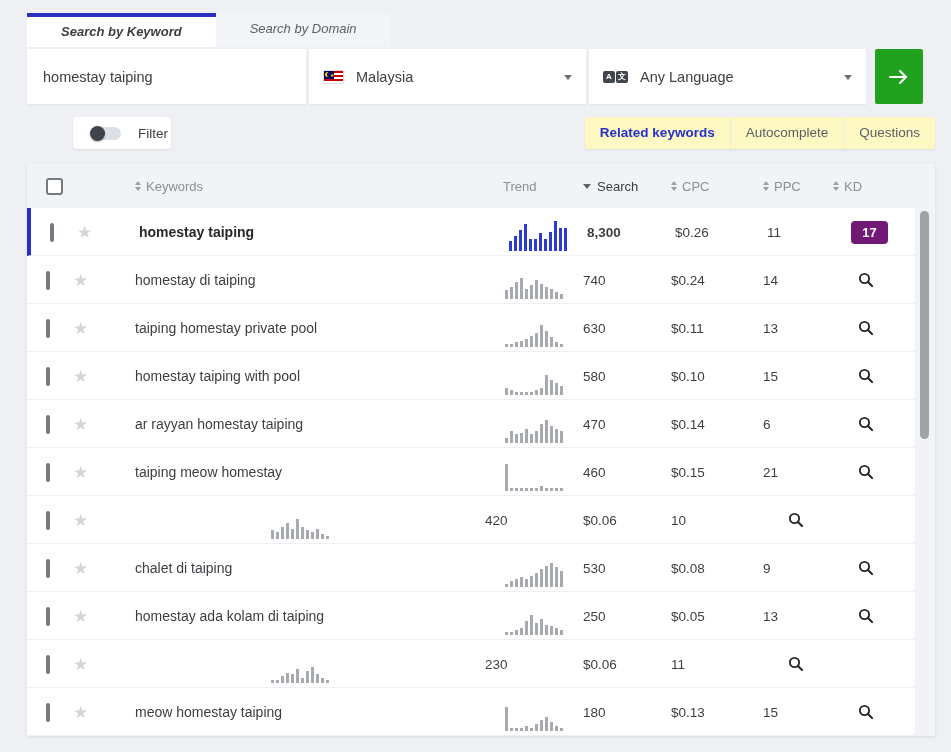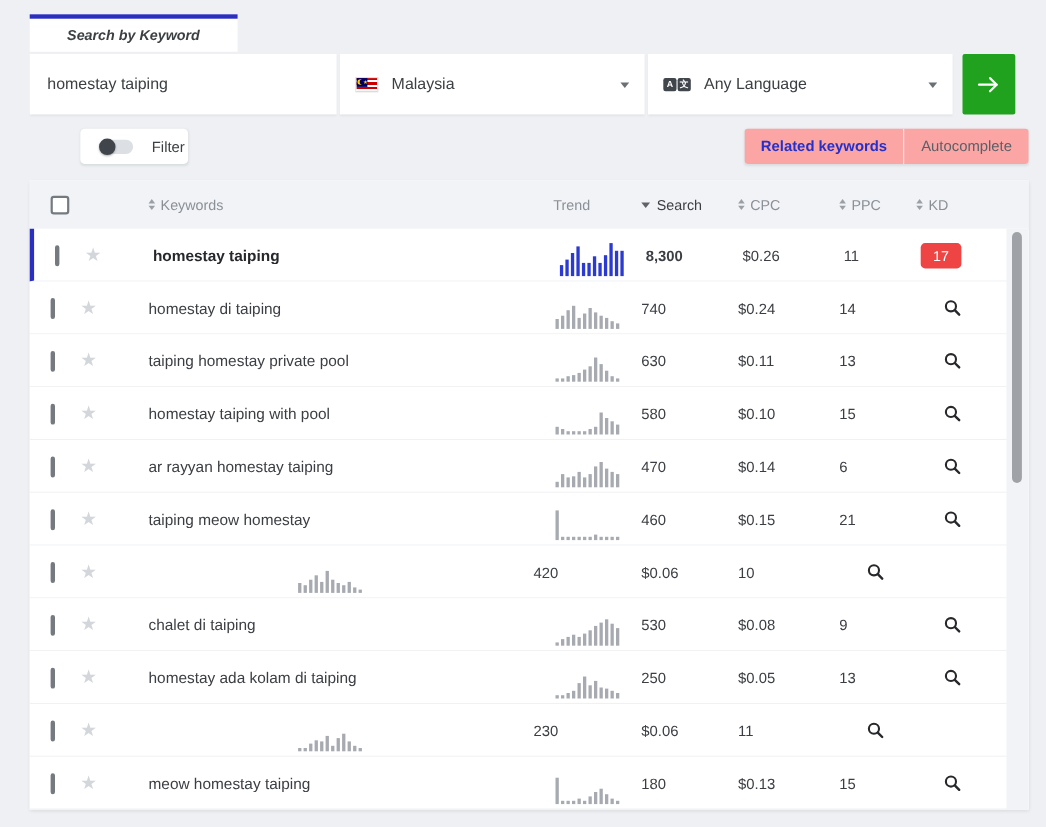--- a/index.html
+++ b/index.html
@@ -63,21 +63,21 @@
     background:#fff; border-radius:4px; box-shadow:0 1px 2px rgba(60,64,67,.1);
     display:flex; align-items:center; padding:0 18px; cursor:pointer; width:98px;
   }
   .toggle { width:30px; height:13px; background:#dcdfe3; border-radius:7px; position:relative; flex:none; }
   .toggle .knob {
     position:absolute; left:-1px; top:-1px; width:15px; height:15px;
     border-radius:50%; background:#40454c; box-shadow:0 1px 2px rgba(0,0,0,.3);
   }
   .filter-label { font-size:13.5px; color:#3c4043; margin-left:17px; }
   .result-tabs {
-    display:flex; background:#fca5a5; border-radius:3px;
+    display:flex; background:#fef9c3; border-radius:3px;
     box-shadow:0 1px 2px rgba(60,64,67,.1); overflow:hidden;
   }
   .result-tab {
     padding:0 15px; line-height:32px; font-size:13.5px; color:#5c6066;
     border-left:1px solid #e9ebee; cursor:pointer; white-space:nowrap;
   }
   .result-tab:first-child { border-left:none; }
   .result-tab.active { color:#2430c9; font-weight:bold; }
 
   
@@ -102,39 +102,40 @@
   .t-head .kw-h { padding-left:20px; display:flex; align-items:center; }
   .trend-cell { position:relative; height:48px; }
   .t-head .trend-h { padding-left:18px; }
   .spark { position:absolute; left:50%; transform:translateX(-50%); bottom:5px; display:flex; align-items:flex-end; gap:2px; height:34px; }
   .spark i { width:3px; background:#a7abb1; display:block; }
   .body-row.active .spark i { background:#2b3ad0; }
   .num { color:#3b3e43; }
   .body-row.active .num-search { font-weight:bold; }
   .kd-cell { display:flex; align-items:center; }
   .kd-badge {
-    width:37px; height:23px; border-radius:4px; background:#ef4444; color:#fff;
-    font-weight:normal; font-size:13px; display:flex; align-items:center; justify-content:center;
-    cursor:pointer;
+    width:37px; height:23px; border-radius:4px; background:#701a75; color:#fff;
+    font-weight:bold; font-size:13px; display:flex; align-items:center; justify-content:center;
+    margin-left:14px; cursor:pointer;
   }
   .mag { margin-left:14px; width:37px; display:flex; justify-content:center; cursor:pointer; }
 
   
   .scroll-strip { position:absolute; top:44px; right:0; bottom:0; width:20px; background:#f2f3f6; }
   .scroll-thumb { position:absolute; top:3px; left:5px; width:9px; height:228px; background:#9fa3a8; border-radius:5px; cursor:pointer; }
 
   svg { display:block; }
 </style>
 </head>
 <body>
 
 <div class="page">
 
   <div class="top-tabs">
     <div class="top-tab active">Search by Keyword</div>
+    <div class="top-tab">Search by Domain</div>
   </div>
 
   <div class="search-row">
     <div class="box kw-input">homestay taiping</div>
 
     <div class="box select">
       <span class="flag">
         <span class="stripes"></span>
           <span class="canton"></span>
         <span class="moon"></span>
@@ -166,20 +167,21 @@
   <div class="filter-row">
     <div class="filter-chip">
       <span class="toggle">
           <span class="knob"></span>
         </span>
       <span class="filter-label">Filter</span>
     </div>
     <div class="result-tabs">
       <div class="result-tab active">Related keywords</div>
       <div class="result-tab">Autocomplete</div>
+      <div class="result-tab">Questions</div>
     </div>
   </div>
 
   <div class="table-card">
     <div class="t-row t-head">
       <div class="cell">
           <span class="checkbox"></span>
         </div>
       <div class="cell"></div>
       <div class="cell kw-h">

